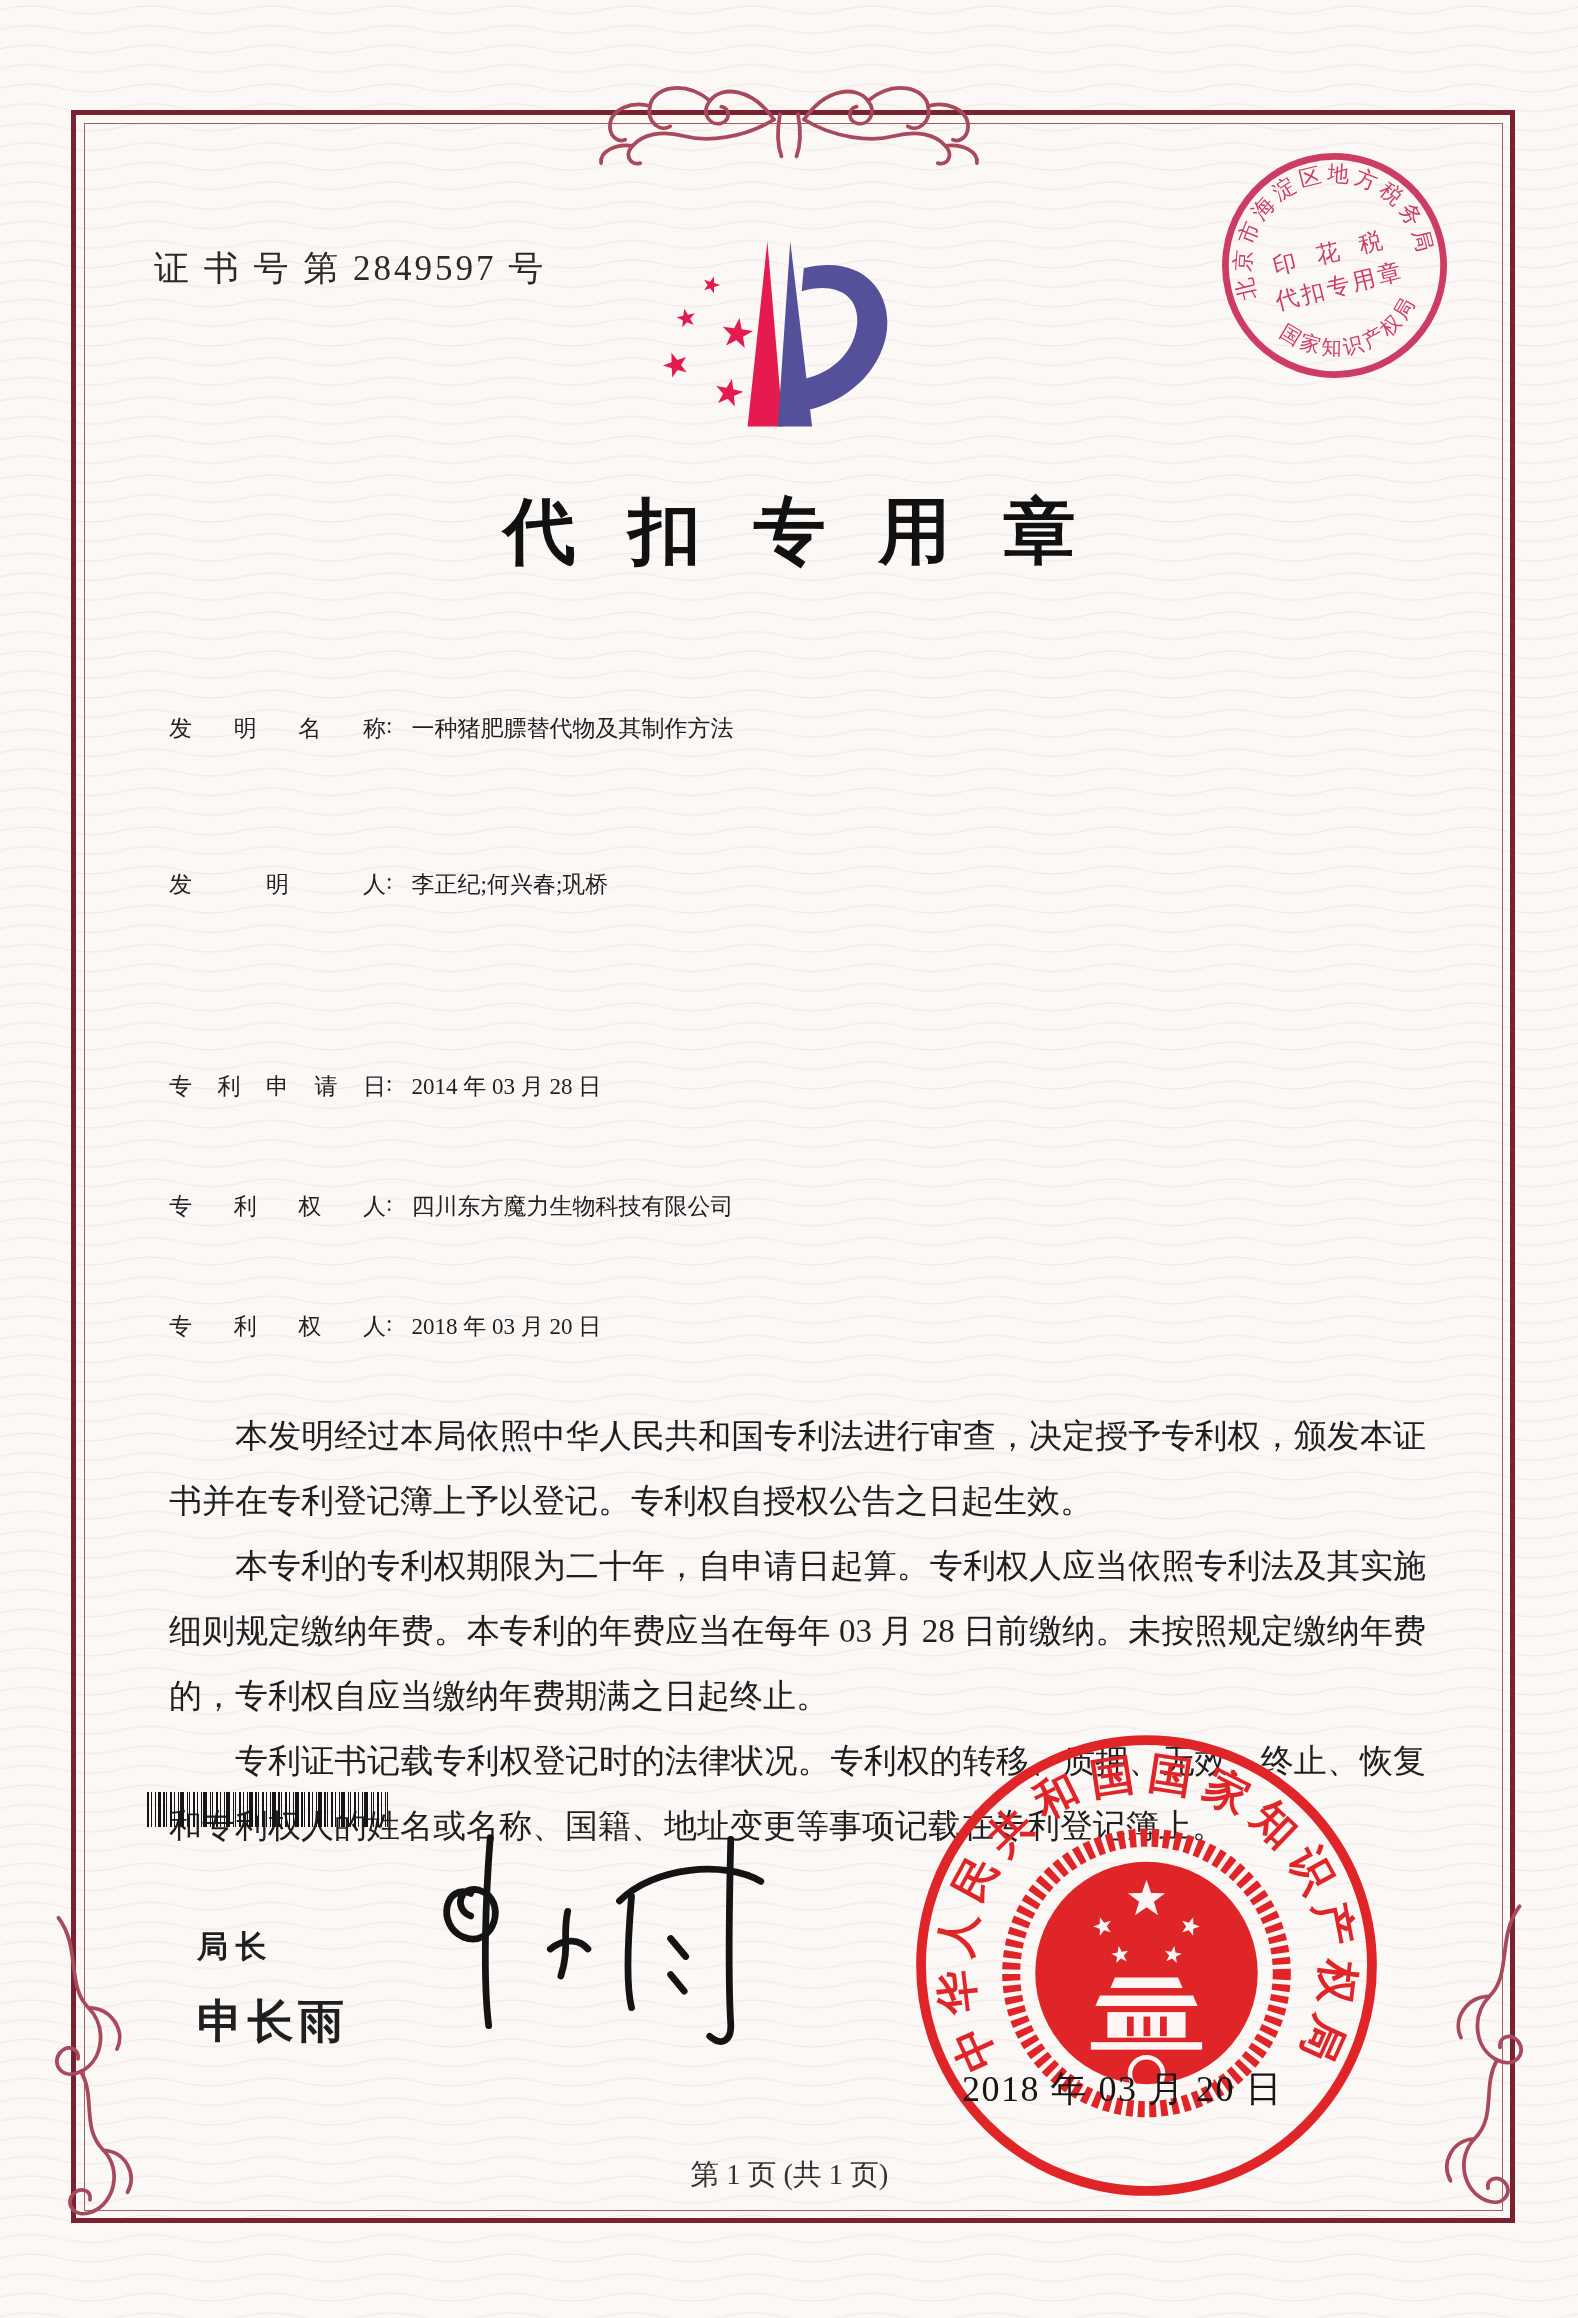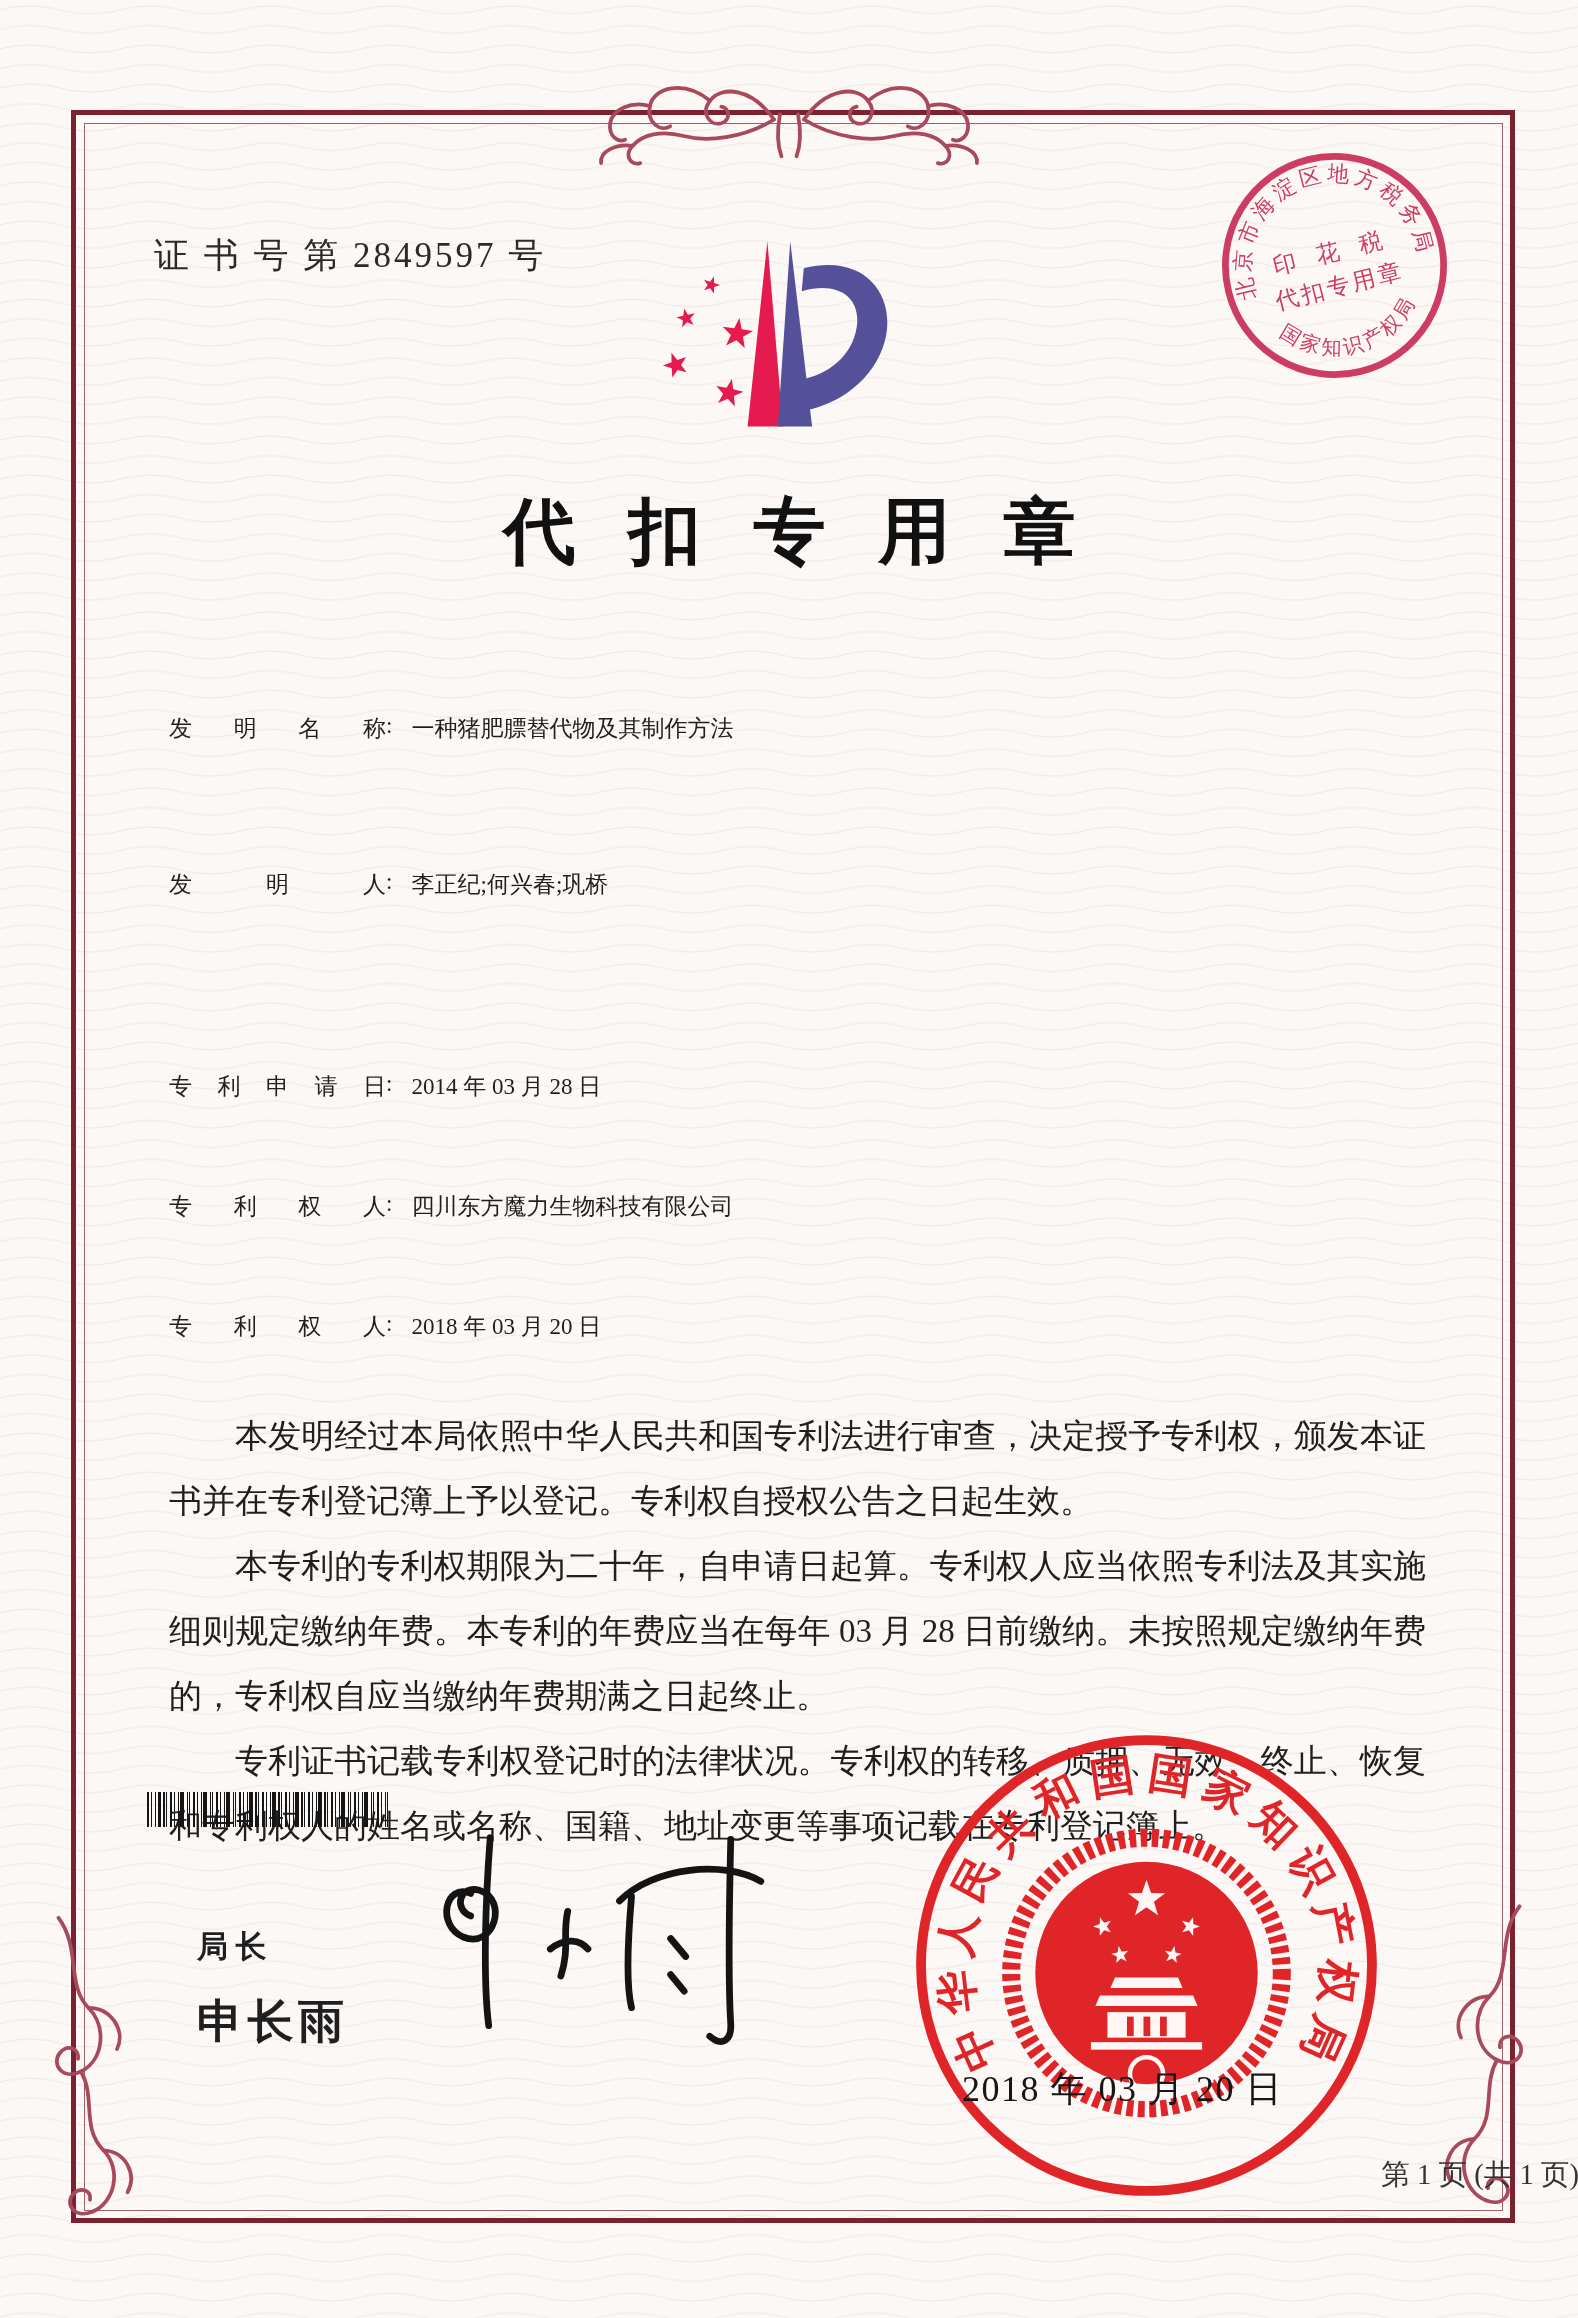--- a/index.html
+++ b/index.html
@@ -20,21 +20,21 @@
   .bg-waves{position:absolute;left:0;top:0;z-index:0;}
   .frame{
     position:absolute;left:71px;top:110px;right:64px;bottom:96px;
     border:5.3px solid var(--border-maroon);z-index:1;
   }
   .frame-inner{
     position:absolute;left:7.5px;top:7.5px;right:7.5px;bottom:7.5px;
     border:1.5px solid #9b6068;
   }
   .abs{position:absolute;z-index:3;}
-  .certno{left:154px;top:232px;font-size:35px;letter-spacing:3px;color:#2a2a2a;}
+  .certno{left:154px;top:245px;font-size:35px;letter-spacing:3px;color:#2a2a2a;}
   .title{
     left:0;right:0;top:484px;text-align:center;font-size:72px;font-weight:bold;
     letter-spacing:53px;text-indent:53px;color:#111;
   }
   .field-row{left:169px;height:45px;font-size:23px;white-space:nowrap;}
   .f-label{display:inline-block;width:217px;text-align:justify;text-align-last:justify;vertical-align:top;}
   .f-colon{display:inline-block;width:25.6px;vertical-align:top;}
   .f-value{vertical-align:top;}
   .paras{left:169px;top:1404px;width:1257px;font-size:33px;line-height:65px;text-align:justify;}
   .paras p{margin:0;text-indent:2em;}
@@ -44,21 +44,21 @@
       #151515 0 2.3px, transparent 2.3px 3.8px,
       #151515 3.8px 5.3px, transparent 5.3px 8.3px,
       #151515 8.3px 9px, transparent 9px 10.5px,
       #151515 10.5px 14.3px, transparent 14.3px 16.5px,
       #151515 16.5px 18px, transparent 18px 19px,
       #151515 19px 20px, transparent 20px 23px);
   }
   .sig-title{left:197px;top:1926px;font-size:31px;font-weight:600;letter-spacing:7.5px;}
   .sig-name{left:197px;top:1991px;font-size:46px;font-weight:600;letter-spacing:4.5px;}
   .seal-date{left:962px;top:2065px;font-size:36px;letter-spacing:1.5px;color:#161616;z-index:4;}
-  .footer{left:0;right:0;top:2155px;text-align:right;font-size:28.6px;color:#333;}
+  .footer{left:0;right:0;top:2155px;text-align:center;font-size:28.6px;color:#333;}
   .stamp-wrap{left:1216px;top:147px;width:237px;height:237px;transform:rotate(-14deg);z-index:3;}
   .seal-wrap{left:906px;top:1725px;width:481px;height:481px;z-index:3;}
   .logo-wrap{left:644px;top:233px;width:253px;height:208px;z-index:3;}
   .sign-wrap{left:406px;top:1827px;width:421px;height:226px;z-index:3;}
   .orn-top{left:571px;top:63px;width:436px;height:113px;z-index:2;}
   .orn-bl{left:36px;top:1910px;width:135px;height:323px;z-index:2;}
   .orn-br{left:1407px;top:1887px;width:135px;height:346px;z-index:2;}
   svg text{font-family:"Liberation Serif","DejaVu Serif",serif;}
 </style>
 </head>

